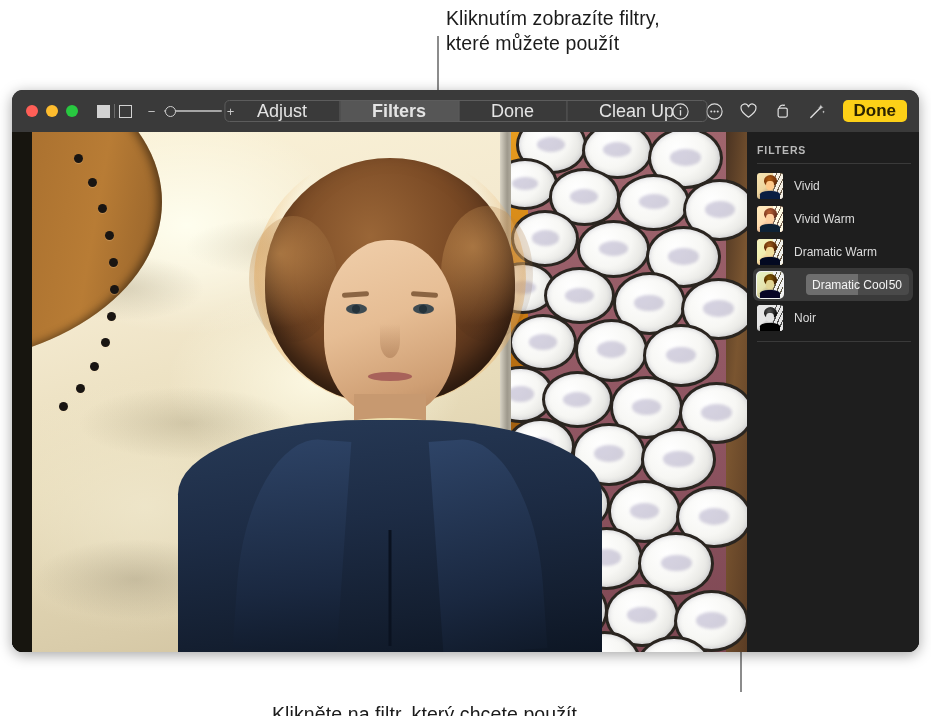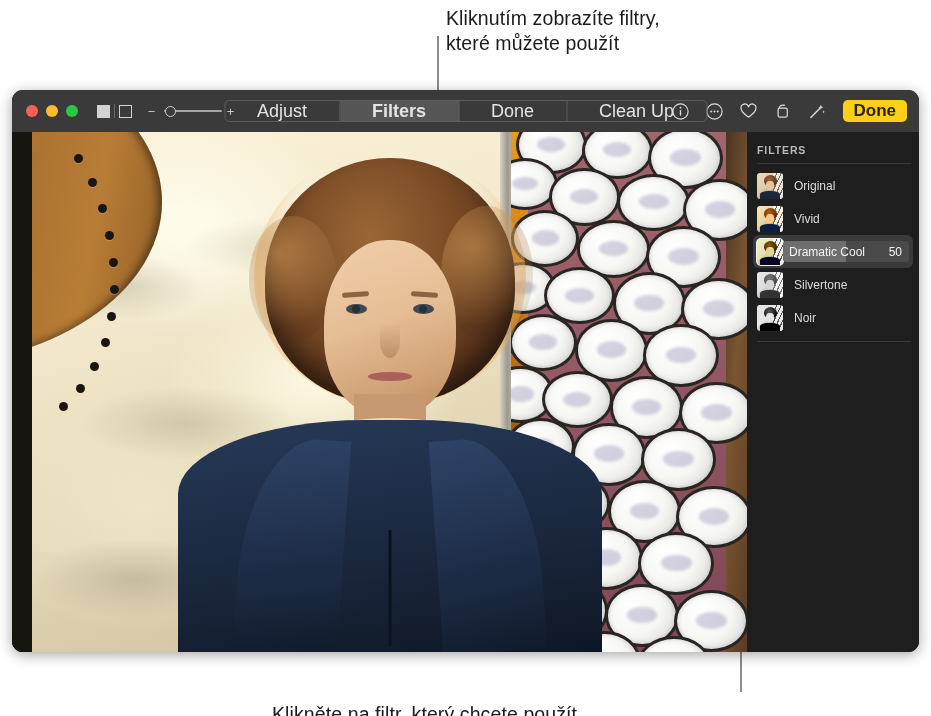--- a/index.html
+++ b/index.html
@@ -349,21 +349,21 @@
 
   .filter-label {
     color: #dcdcdc;
     font-size: 12px;
     margin-left: 11px;
     white-space: nowrap;
   }
   
   .slider-pill {
     position: relative;
-    margin-left: 0;
+    margin-left: 23px;
     flex: 1 1 auto;
     height: 21px;
     border-radius: 4px;
     background: #4a4a4a;
     display: flex;
     align-items: center;
     overflow: hidden;
     margin-right: 4px;
   }
   .slider-fill {
@@ -636,72 +636,72 @@
 
       </div>
     </div>
 
     <div class="sidebar">
       <div class="sb-title">FILTERS</div>
       <div class="sb-rule"></div>
 
       <div class="filter-list">
 
-        <div class="filter-row">
-          <span class="thumb">
-              <span class="t-bg"></span>
-              <span class="t-glass"></span>
-              <span class="t-hair"></span>
-              <span class="t-face"></span>
-              <span class="t-body"></span>
-            </span>
-          <span class="filter-label">Original</span>
-        </div>
 
         <div class="filter-row">
           <span class="thumb v-vivid">
               <span class="t-bg"></span>
               <span class="t-glass"></span>
               <span class="t-hair"></span>
               <span class="t-face"></span>
               <span class="t-body"></span>
             </span>
           <span class="filter-label">Vivid</span>
         </div>
 
-
-
-
+        <div class="filter-row">
+          <span class="thumb v-vividwarm">
+              <span class="t-bg"></span>
+              <span class="t-glass"></span>
+              <span class="t-hair"></span>
+              <span class="t-face"></span>
+              <span class="t-body"></span>
+            </span>
+          <span class="filter-label">Vivid Warm</span>
+        </div>
+
+
+
+        <div class="filter-row">
+          <span class="thumb v-dramwarm">
+              <span class="t-bg"></span>
+              <span class="t-glass"></span>
+              <span class="t-hair"></span>
+              <span class="t-face"></span>
+              <span class="t-body"></span>
+            </span>
+          <span class="filter-label">Dramatic Warm</span>
+        </div>
 
         <div class="filter-row selected">
           <span class="thumb v-dramcool">
               <span class="t-bg"></span>
               <span class="t-glass"></span>
               <span class="t-hair"></span>
               <span class="t-face"></span>
               <span class="t-body"></span>
             </span>
           <span class="slider-pill">
             <span class="slider-fill" id="slider-fill" style="width: 50%;"></span>
             <span class="slider-name">Dramatic Cool</span>
             <span class="slider-value">50</span>
           </span>
         </div>
 
 
-        <div class="filter-row">
-          <span class="thumb v-silver">
-              <span class="t-bg"></span>
-              <span class="t-glass"></span>
-              <span class="t-hair"></span>
-              <span class="t-face"></span>
-              <span class="t-body"></span>
-            </span>
-          <span class="filter-label">Silvertone</span>
-        </div>
 
         <div class="filter-row">
           <span class="thumb v-noir">
               <span class="t-bg"></span>
               <span class="t-glass"></span>
               <span class="t-hair"></span>
               <span class="t-face"></span>
               <span class="t-body"></span>
             </span>
           <span class="filter-label">Noir</span>

